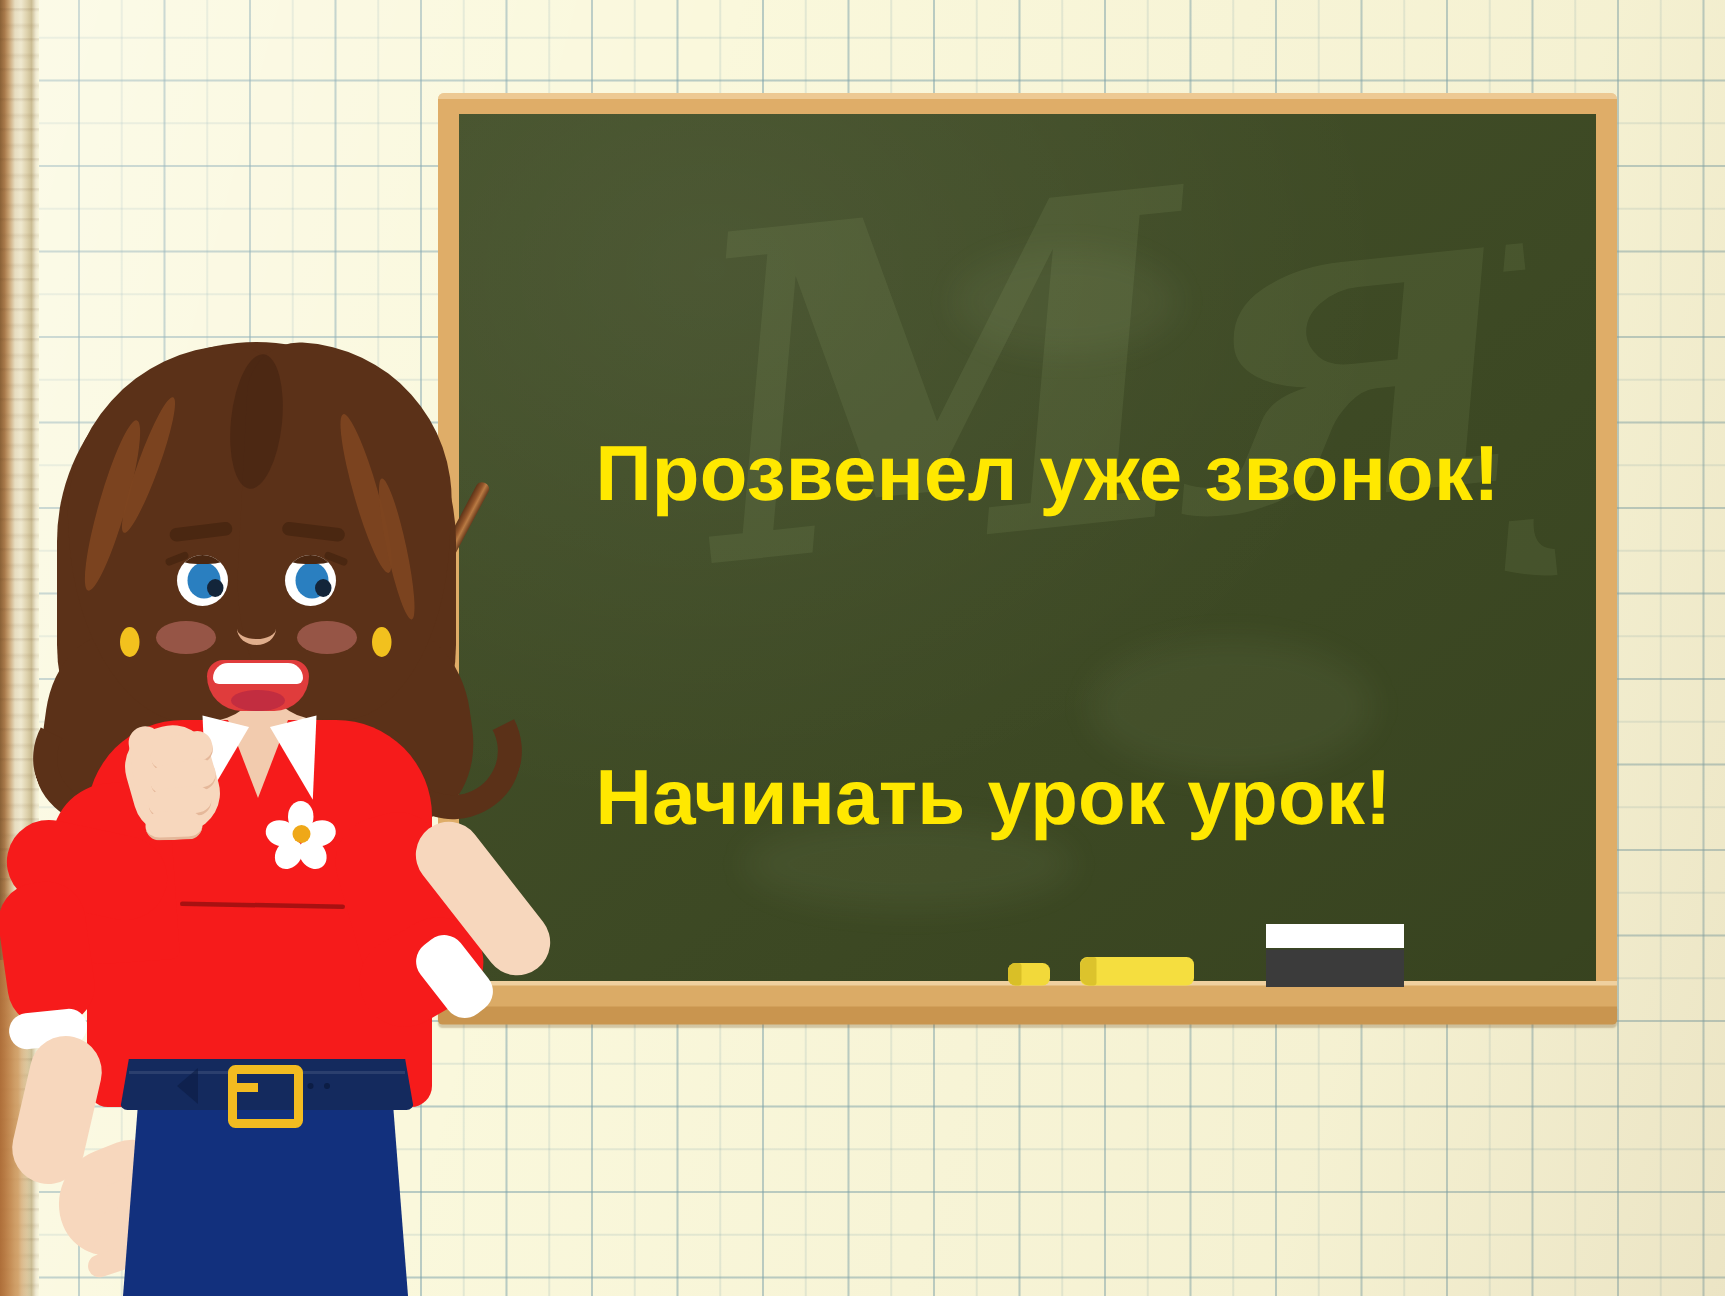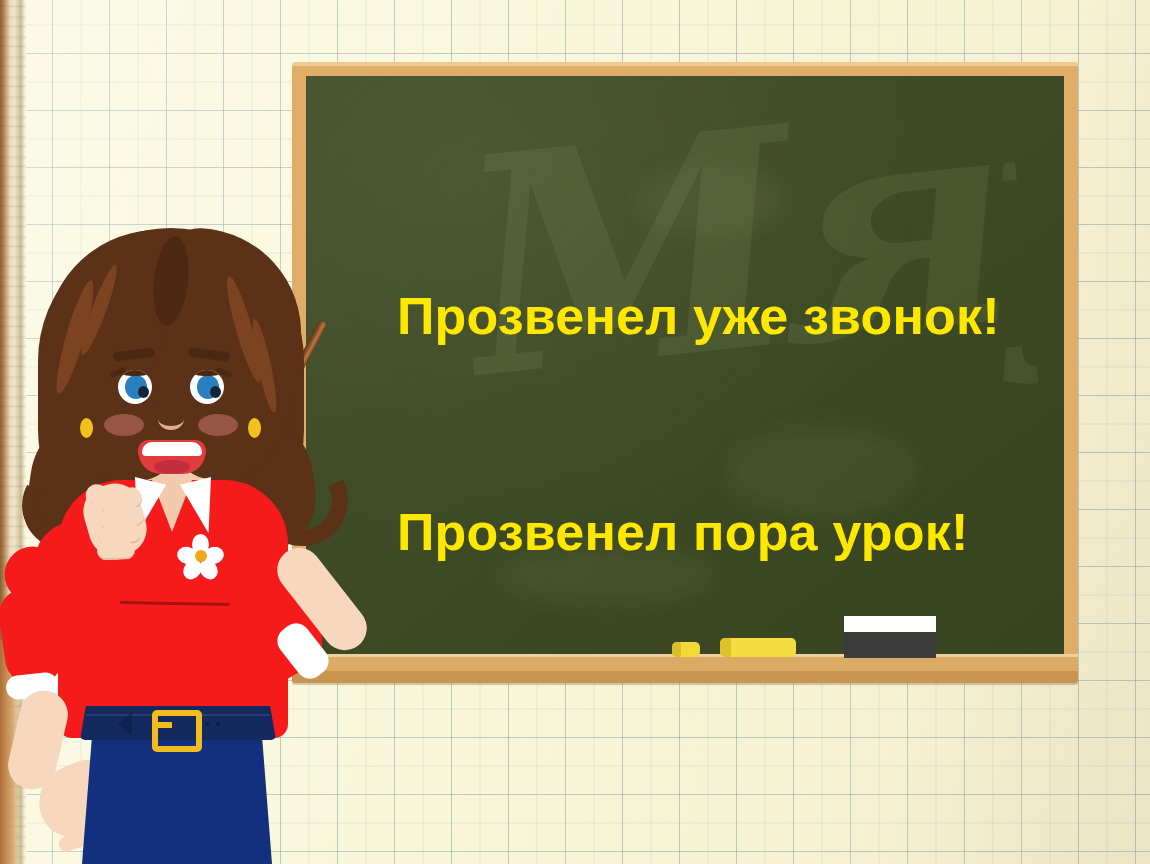--- a/index.html
+++ b/index.html
@@ -366,21 +366,21 @@
 
     <div class="board">
       <div class="board-shade"></div>
       <div class="chalk-wm">Мяу</div>
       <div class="chalk-smudge" style="left:330px;top:90px;width:150px;height:70px;"></div>
       <div class="chalk-smudge" style="left:420px;top:350px;width:190px;height:90px;"></div>
       <div class="chalk-smudge" style="left:190px;top:470px;width:220px;height:60px;"></div>
 
       <div class="board-text">
         <span class="ln">Прозвенел уже звонок!</span>
-        <span class="ln">Прозвенел пора урок!</span>
+        <span class="ln">Начинать урок урок!</span>
         
         
         
         
       </div>
     </div>
 
     <div class="ledge"></div>
     <div class="ledge-edge"></div>
     <div class="ledge-lip"></div>

